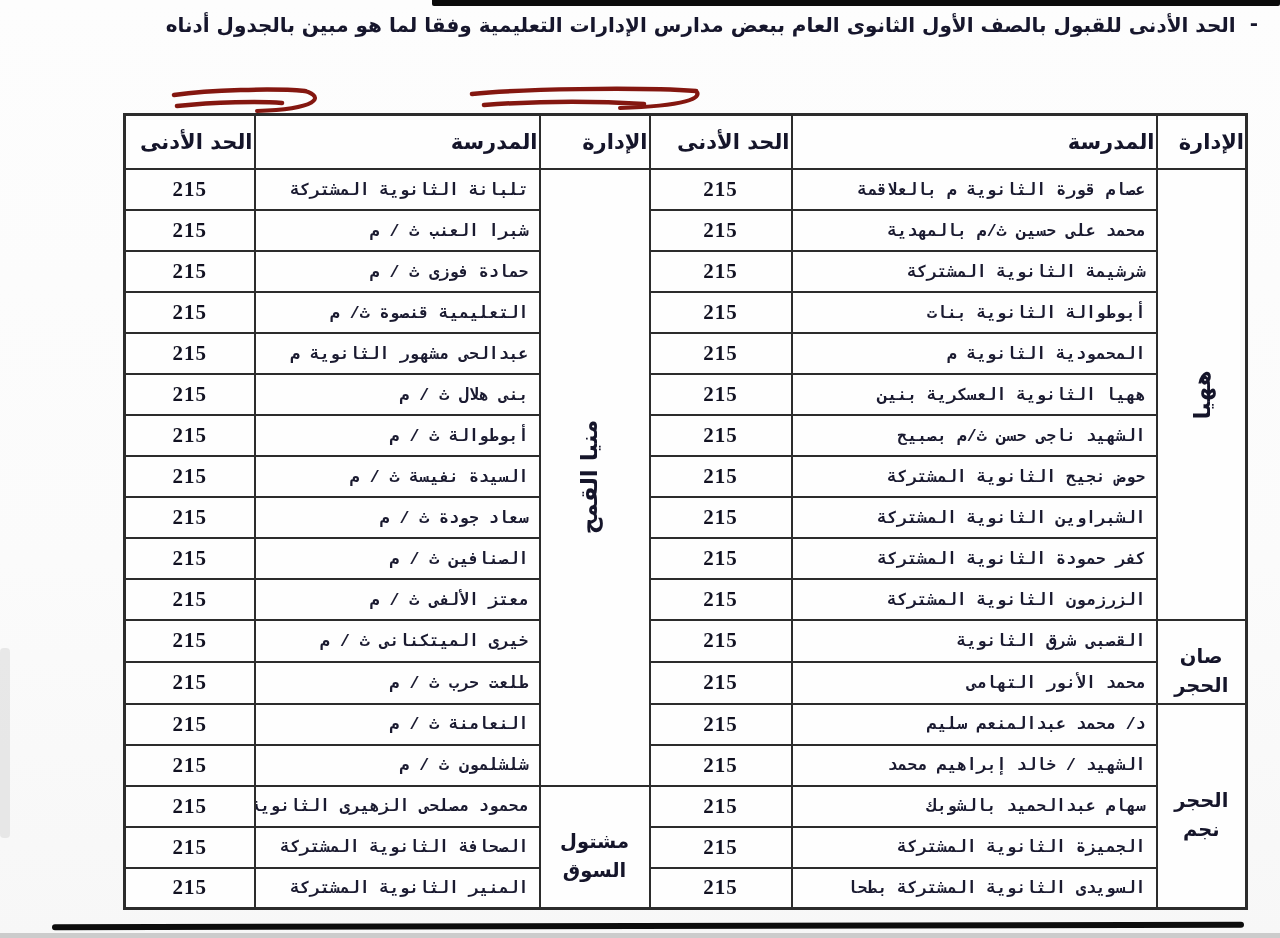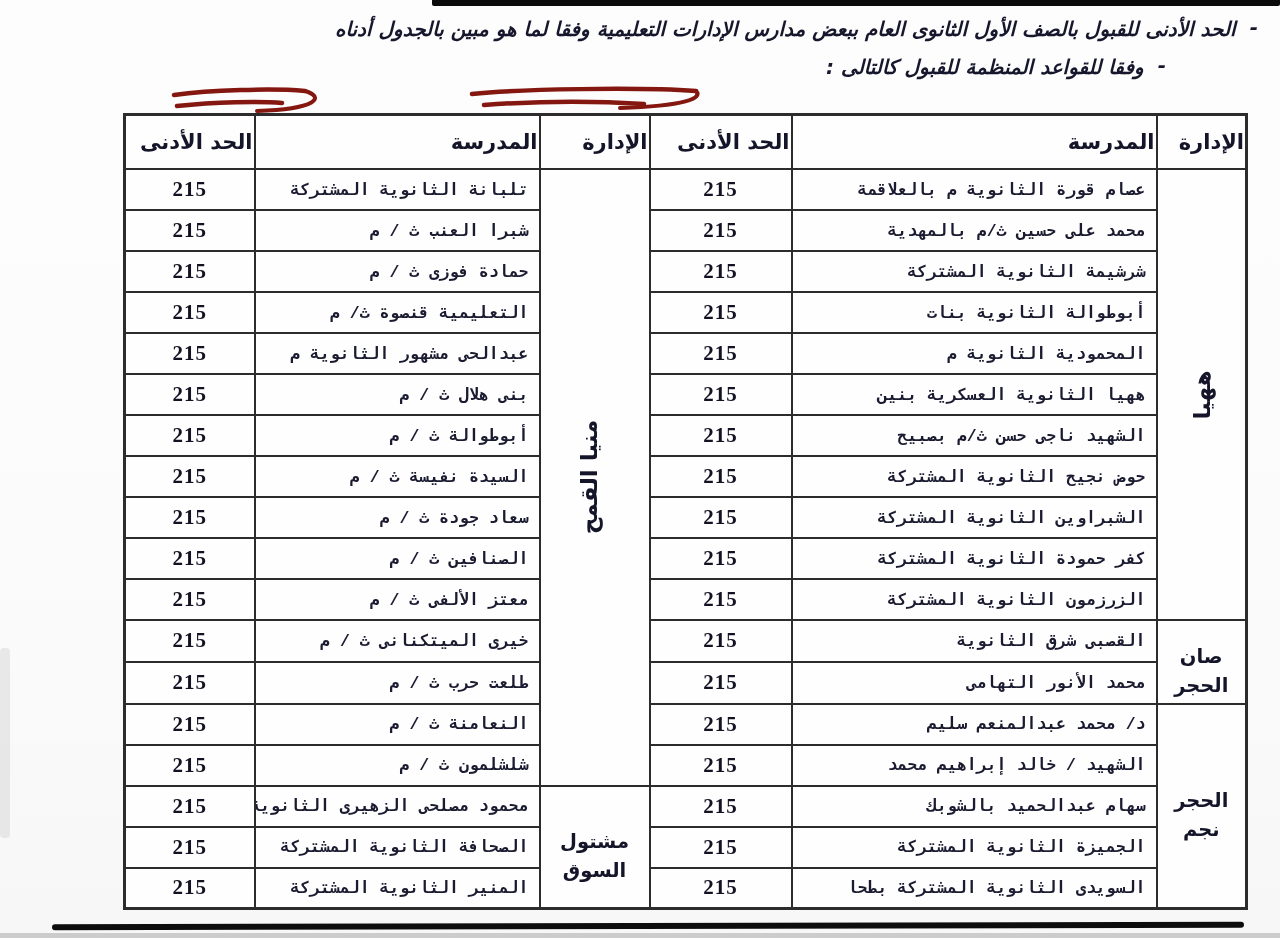--- a/index.html
+++ b/index.html
@@ -7,21 +7,21 @@
     width:1280px;height:938px;position:relative;overflow:hidden;
     background:#ffffff;
     font-family:"DejaVu Sans",sans-serif;
     direction:rtl;
   }
   .page{position:absolute;inset:0;background:linear-gradient(180deg,#fdfdfd 0%,#fbfbfb 60%,#f7f7f7 100%);}
   
   .top-bar{position:absolute;top:0;left:432px;width:848px;height:6px;background:#0b0b0b;border-radius:0 0 2px 2px;}
   
   .intro{position:absolute;top:6px;right:22px;left:10px;text-align:right;color:#16162c;font-weight:bold;}
-  .intro-line{height:38px;line-height:46px;font-size:20px;white-space:nowrap;font-style:italic;}
+  .intro-line{height:38px;line-height:38px;font-size:20px;white-space:nowrap;}
   .intro-line .bullet{display:inline-block;margin-left:14px;transform:translateY(-2px);}
   .intro-line.indent-2{padding-left:0;padding-right:112px;}
   .intro-line.indent-3{padding-right:92px;}
   .num{font-family:"Liberation Serif",serif;font-size:22px;letter-spacing:1px;}
   
   .scribble{position:absolute;pointer-events:none;}
   
   table.acceptance{
     position:absolute;left:123px;top:113px;
     border-collapse:collapse;table-layout:fixed;
@@ -59,23 +59,20 @@
 </head>
 <body>
 
 <div class="page">
 
   <div class="top-bar"></div>
 
   <div class="intro" style="color: rgb(22, 22, 44);">
     <div class="intro-line">
       <span class="bullet">-</span><span>الحد الأدنى للقبول بالصف الأول الثانوى العام ببعض مدارس الإدارات التعليمية وفقا لما هو مبين بالجدول أدناه</span>
-    </div>
-    <div class="intro-line indent-3">
-      <span class="bullet">-</span><span>وفقا للقواعد المنظمة للقبول كالتالى :</span>
     </div>
   </div>
 
   <svg class="scribble" style="left:458px;top:82px;" width="250" height="34" viewBox="0 0 250 34">
     <path d="M14,12 C60,7 180,5 238,9" fill="none" stroke="#841710" stroke-width="4.5" stroke-linecap="round"></path>
     <path d="M238,9 C245,16 228,24 162,26" fill="none" stroke="#841710" stroke-width="4" stroke-linecap="round"></path>
     <path d="M26,23 C80,19 140,19 186,22" fill="none" stroke="#841710" stroke-width="4.5" stroke-linecap="round"></path>
   </svg>
 
   <svg class="scribble" style="left:160px;top:80px;" width="175" height="38" viewBox="0 0 175 38">

